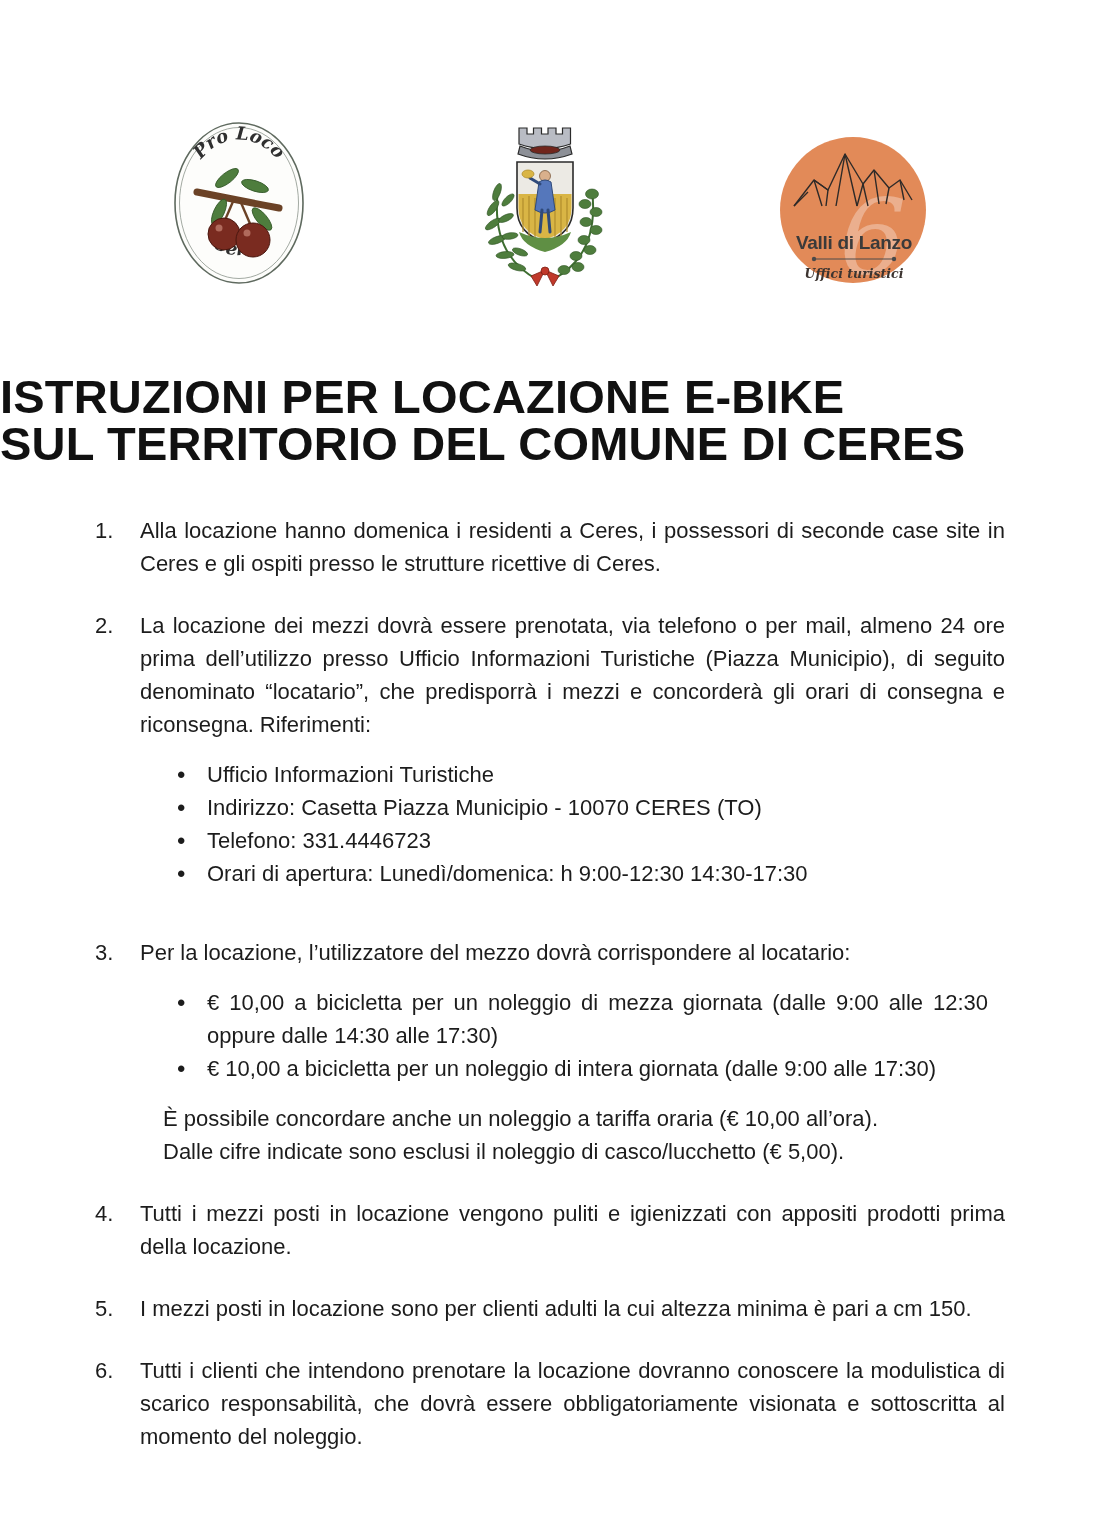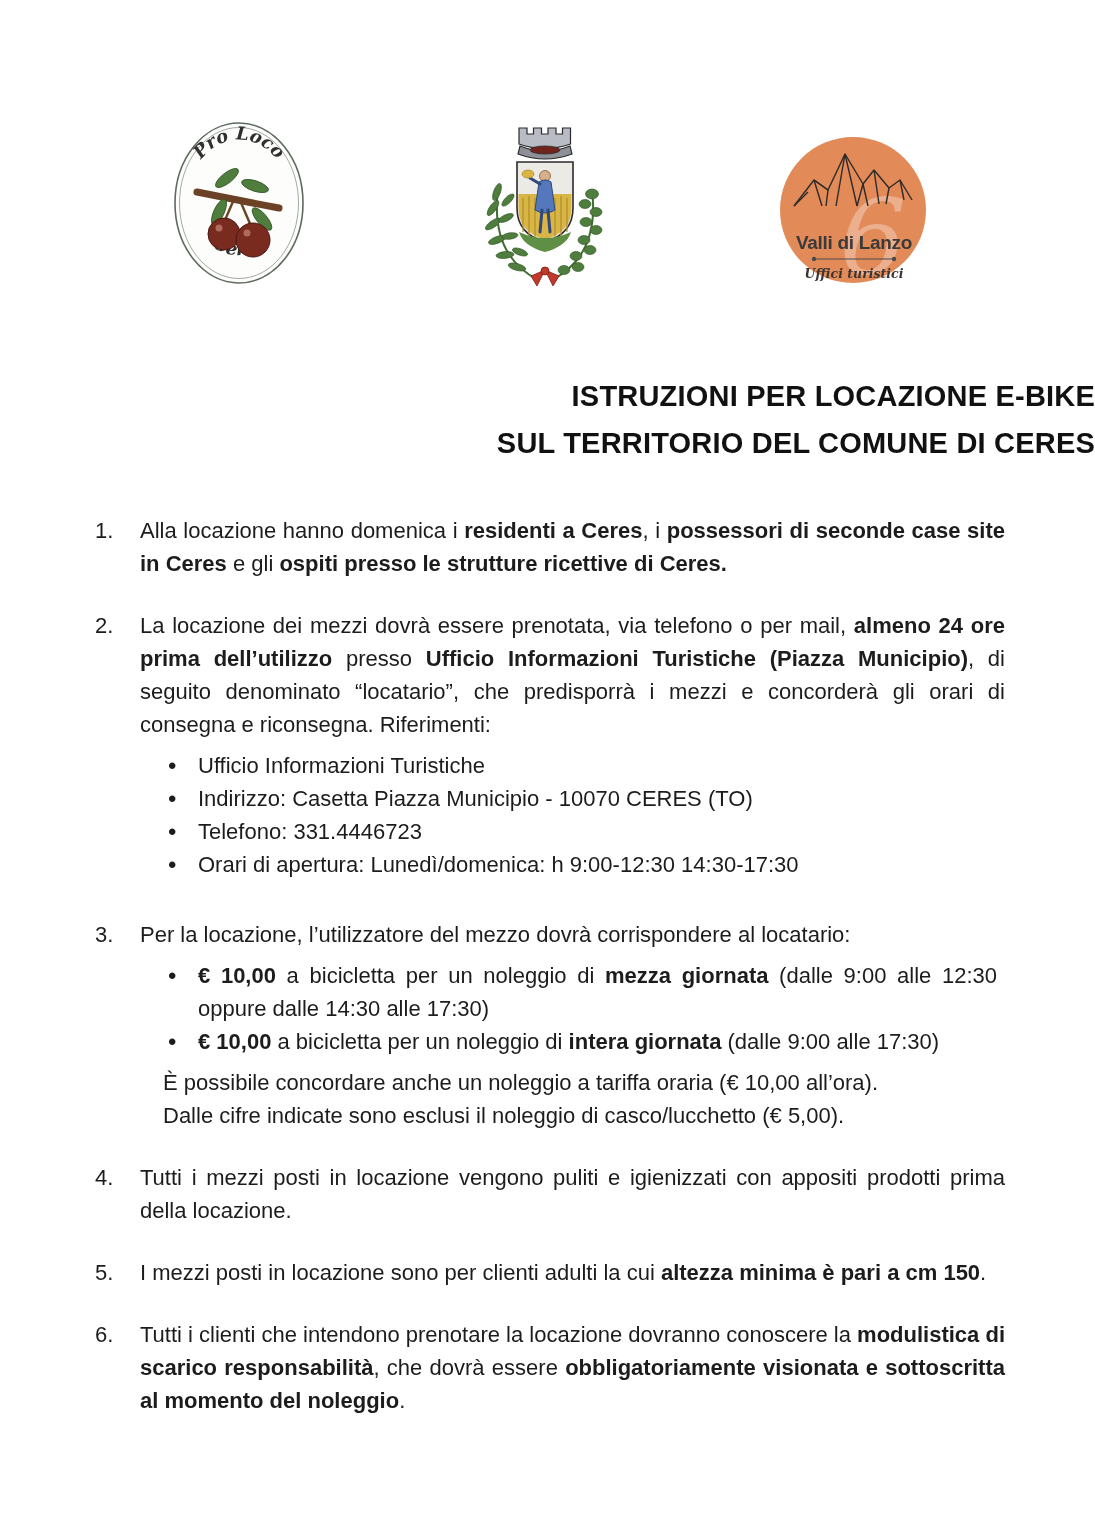--- a/index.html
+++ b/index.html
@@ -16,35 +16,35 @@
     display:flex; justify-content:center; align-items:flex-start;
     gap:158px; padding-top:116px;
   }
   .logo-slot { flex:0 0 auto; }
   .logo-coat  { margin-top:4px; }
   .logo-valli { margin-top:10px; }
 
   
   .doc-title {
     margin-top:74px;
-    text-align:right;
-    font-size:29px; font-weight:bold; line-height:47px;
+    text-align:left;
+    font-size:47px; font-weight:bold; line-height:47px;
     letter-spacing:0.2px;
     color:#111;
   }
 
   
   .content { margin:47px 90px 0 90px; }
   .item { display:flex; margin-bottom:29px; }
   .item:last-child { margin-bottom:0; }
   .num { width:45px; flex:0 0 45px; padding-left:5px; font-size:22px; line-height:33px; }
   .ibody { flex:1 1 auto; min-width:0; }
   .ptext { font-size:22px; line-height:33px; text-align:justify; margin:0; }
-  .ptext b, .bullets b { font-weight:bold; }
-  .bullets { list-style:none; margin:8px; padding:0; }
+  .ptext b, .bullets b { font-weight:normal; }
+  .bullets { list-style:none; margin:17px; padding:0; }
   .bullets li {
     position:relative; padding-left:50px;
     font-size:22px; line-height:33px; text-align:justify;
   }
   .bullets li::before {
     content:"\2022";
     position:absolute; left:20px; top:0;
     font-size:24px; line-height:33px;
   }
   .after { text-align:justify;margin-left:23px; }

